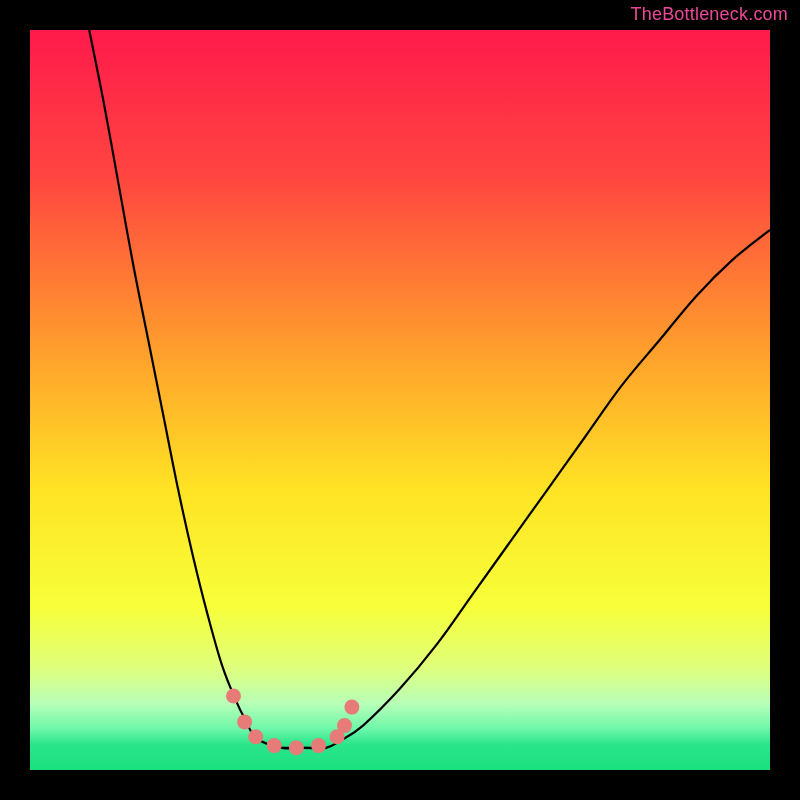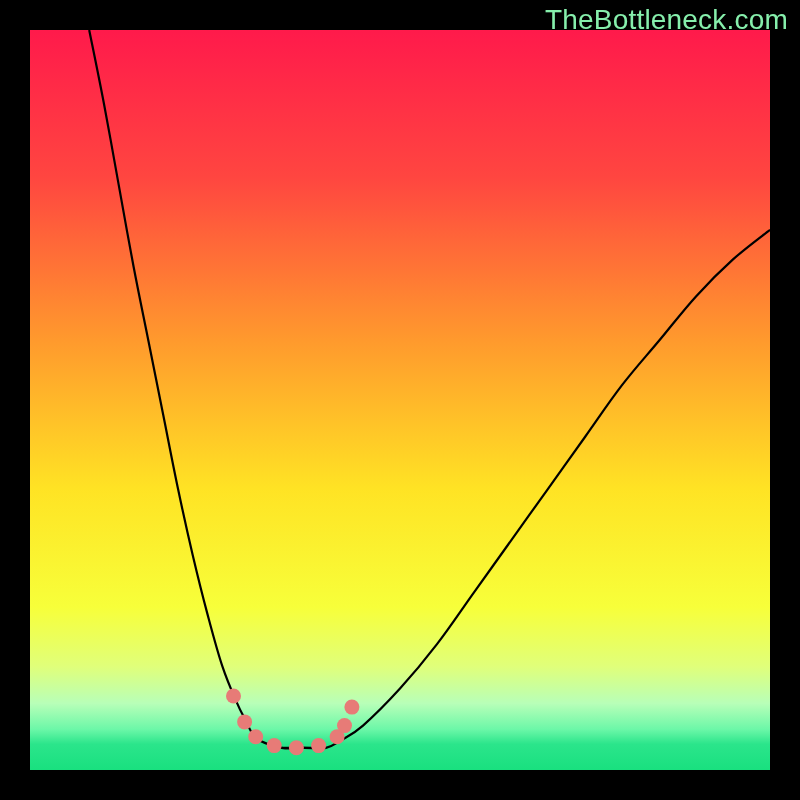--- a/index.html
+++ b/index.html
@@ -38,22 +38,22 @@
     left: 0;
     top: 0;
     width: 100%;
     height: 100%;
   }
   .watermark {
     position: absolute;
     top: 4px;
     right: 12px;
     font-family: Arial, Helvetica, sans-serif;
-    font-size: 28px;
-    color: #86efac;
+    font-size: 18px;
+    color: #ec4899;
     letter-spacing: 0.2px;
     user-select: none;
   }
 </style>
 </head>
 <body>
 
 <div class="frame">
   <div class="watermark">TheBottleneck.com</div>
   <div class="plot">

